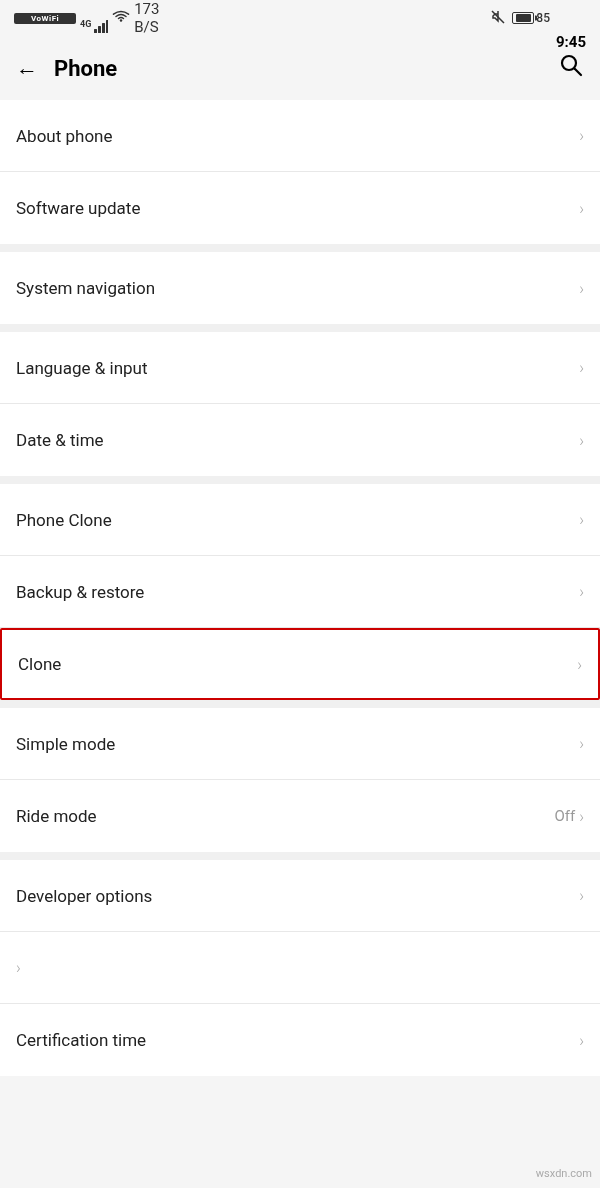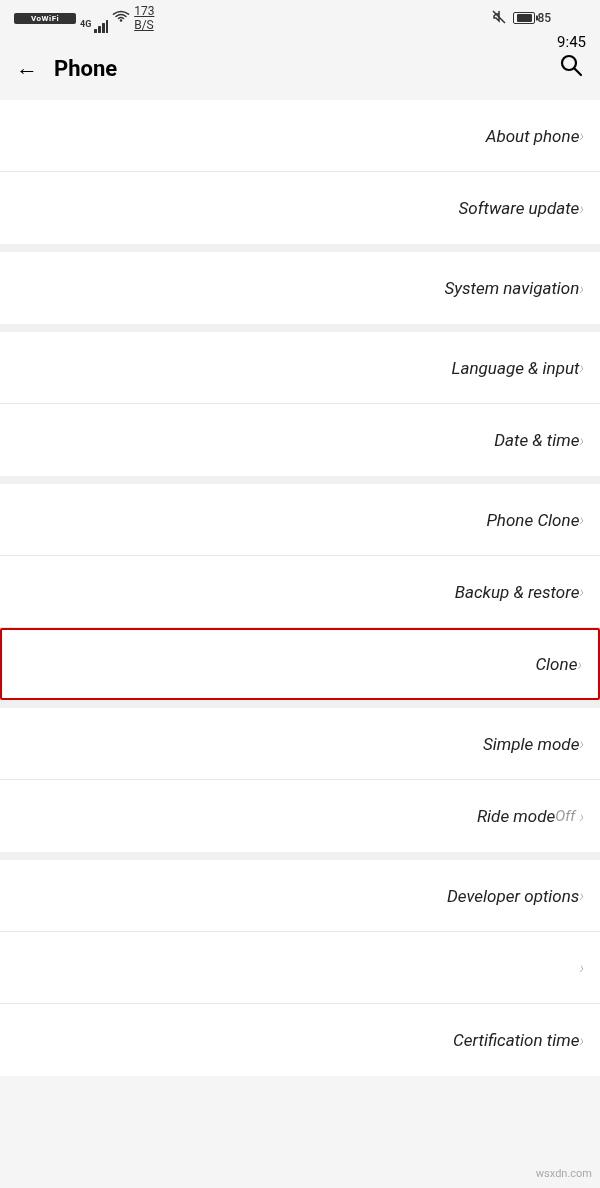--- a/index.html
+++ b/index.html
@@ -90,21 +90,21 @@
 
     .battery-fill {
       background: #333;
       height: 100%;
       width: 85%;
       border-radius: 1px;
     }
 
     .time {
       font-size: 15px;
-      font-weight: 400;
+      font-weight: 700;
       color: #000;
       margin-top: 48px;
     }
 
     
     .header {
       display: flex;
       align-items: center;
       justify-content: space-between;
       padding: 12px 16px;
@@ -143,28 +143,27 @@
     }
 
     .section-divider {
       height: 8px;
       background: #f0f0f0;
     }
 
     .settings-item {
       display: flex;
       align-items: center;
-      justify-content: flex-end;
+      justify-content: space-between;
       padding: 0 16px;
       min-height: 72px;
       background: #fff;
       cursor: pointer;
       border-bottom: 1px solid #e8e8e8;
       position: relative;
-      font-style: italic;
     }
 
     .settings-item:last-child {
       border-bottom: none;
     }
 
     .settings-item.highlighted {
       border: 2px solid #cc0000;
       border-radius: 2px;
     }
@@ -217,21 +216,21 @@
       </svg>
     </span>
     <span>
       <svg width="18" height="14" viewBox="0 0 18 14">
         <path d="M9 10.5 L9 10.5 A0 0 0 0 1 9 10.5 Z" fill="#333" stroke="#333" stroke-width="2.5" stroke-linecap="round"></path>
         <path d="M6.5 8.5 Q9 6.5 11.5 8.5" fill="none" stroke="#333" stroke-width="1.5" stroke-linecap="round"></path>
         <path d="M4 6.5 Q9 2.5 14 6.5" fill="none" stroke="#333" stroke-width="1.5" stroke-linecap="round"></path>
         <path d="M1.5 4.2 Q9 -1 16.5 4.2" fill="none" stroke="#333" stroke-width="1.5" stroke-linecap="round"></path>
       </svg>
     </span>
-    <span style="font-size:12px; color:#333; line-height:1.2;text-decoration:underline;">
+    <span style="font-size:15px; color:#333; line-height:1.2;">
       173<br>B/S
     </span>
   </div>
   <div class="status-bar-right">
     <span>
       <svg width="16" height="16" viewBox="0 0 16 16">
         <path d="M8 2 L8 10 M5 5 L3 7 L3 9 L5 9 L8 12 L8 5 Z" fill="none" stroke="#333" stroke-width="1.5"></path>
         <line x1="2" y1="2" x2="14" y2="14" stroke="#333" stroke-width="1.5"></line>
       </svg>
     </span>

